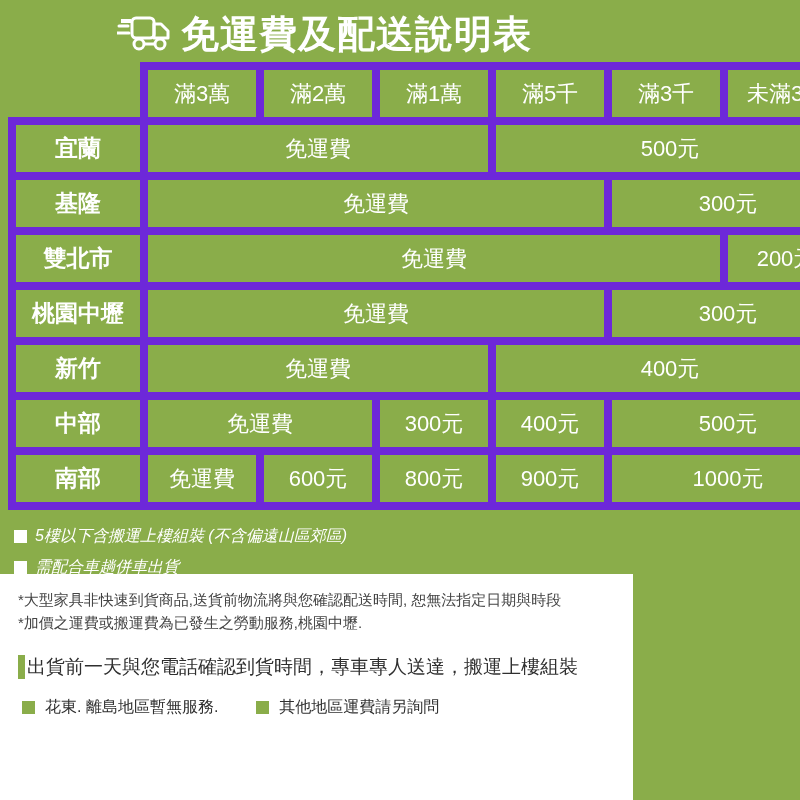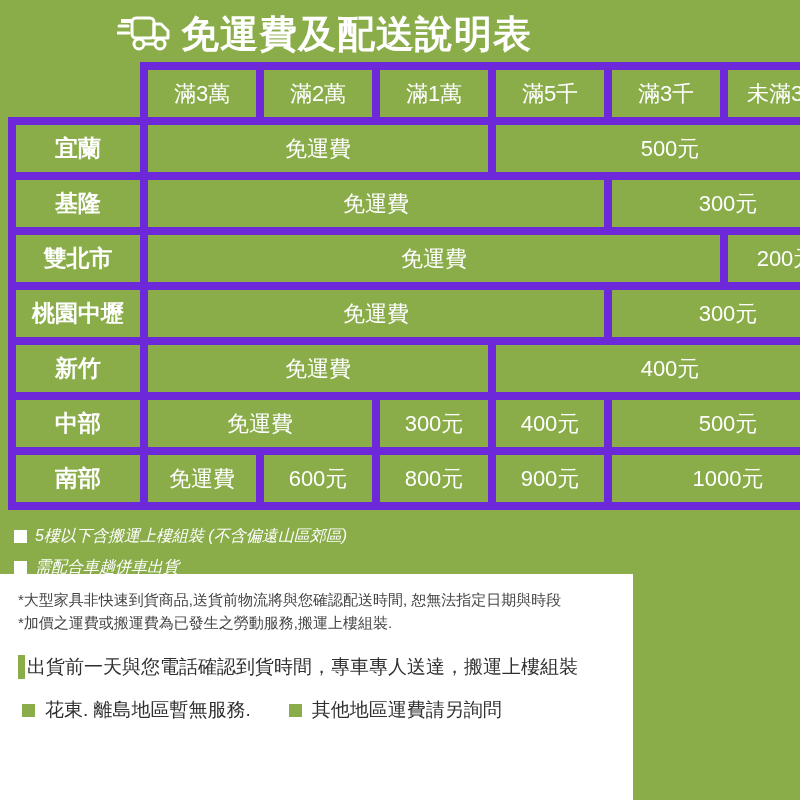--- a/index.html
+++ b/index.html
@@ -144,21 +144,21 @@
   }
   .sq-green {
     width: 13px;
     height: 13px;
     background: #8aad4a;
     display: inline-block;
     flex: 0 0 auto;
   }
   .bottom-text {
     color: #2f2f2f;
-    font-size: 19px;
+    font-size: 16px;
   }
   .gap-mid { width: 18px; }
 </style>
 </head>
 <body>
 
 <div class="page">
 
   <div class="title-row">
     <span>
@@ -248,21 +248,21 @@
       <span class="note-text">5樓以下含搬運上樓組裝 (不含偏遠山區郊區)</span>
     </div>
     <div class="note-line">
       <span class="sq"></span>
       <span class="note-text">需配合車趟併車出貨</span>
     </div>
   </div>
 
   <div class="lower">
     <div class="fineprint">*大型家具非快速到貨商品,送貨前物流將與您確認配送時間, 恕無法指定日期與時段</div>
-    <div class="fineprint">*加價之運費或搬運費為已發生之勞動服務,搬運上樓組裝.</div>
+    <div class="fineprint">*加價之運費或搬運費為已發生之勞動服務,桃園中壢.</div>
 
     <div class="block-green">
       <span class="vbar"></span>
       <div class="block-lines">
         <div>出貨前一天與您電話確認到貨時間，專車專人送達，搬運上樓組裝</div>
       </div>
     </div>
 
     <div class="bottom-row">
       <span class="sq-green"></span>

